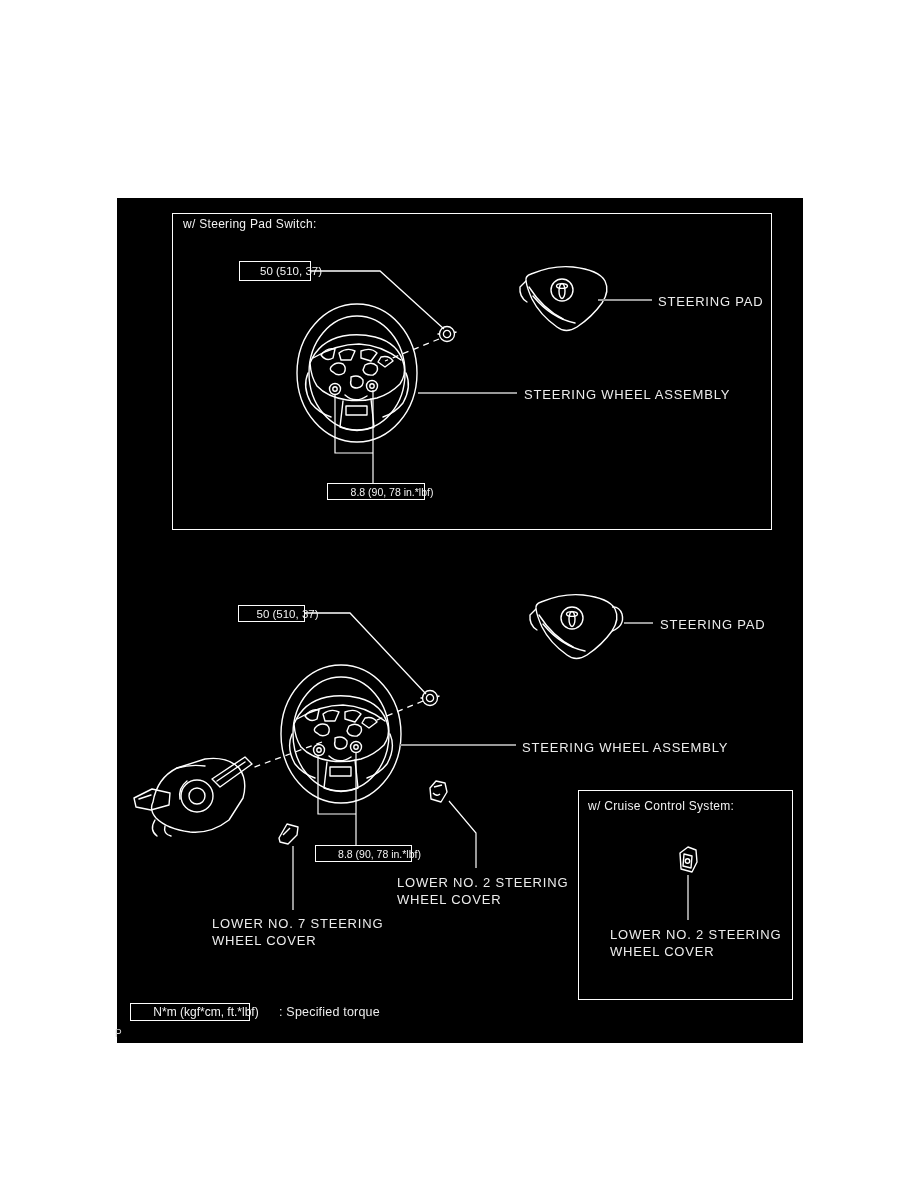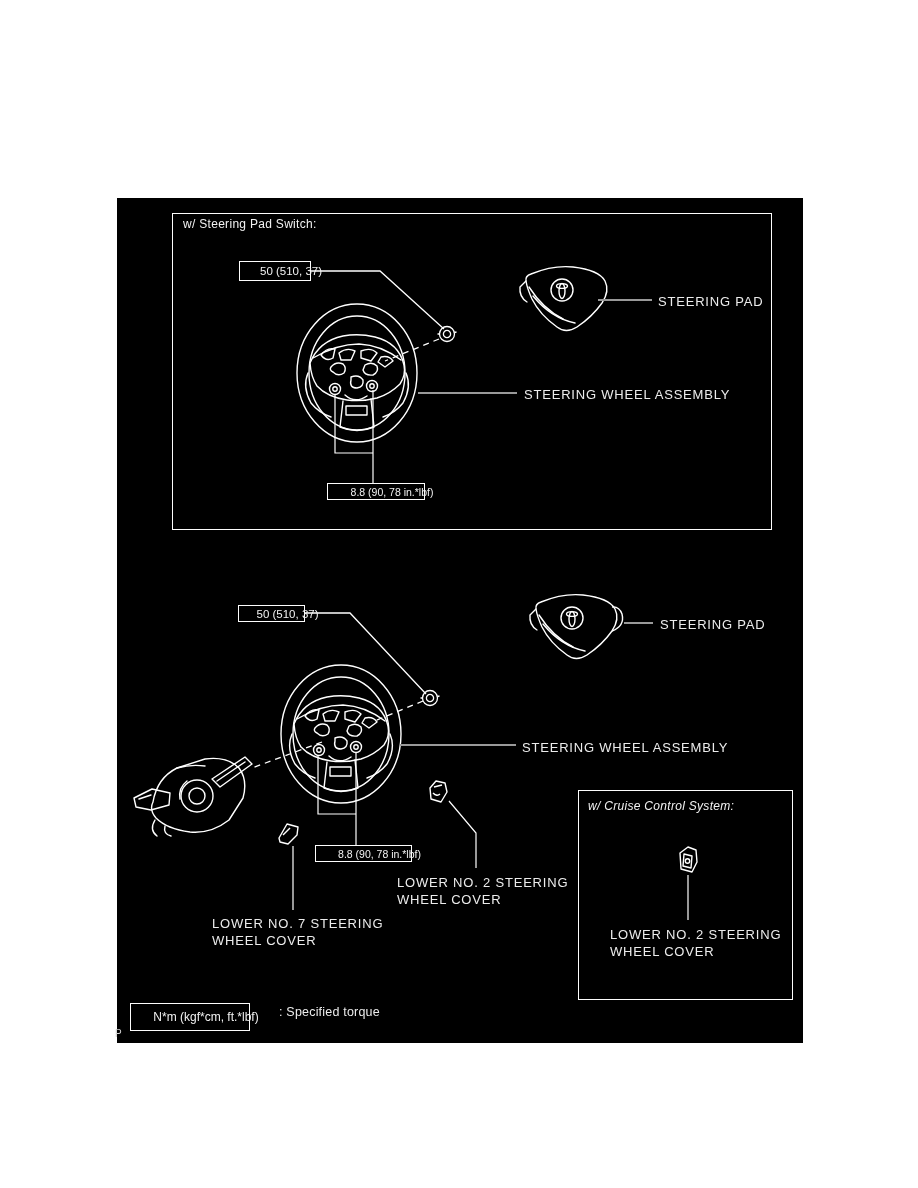--- a/index.html
+++ b/index.html
@@ -164,25 +164,25 @@
   <div class="callout" style="left:280px;top:676px;">
     <div>LOWER NO. 2 STEERING</div>
     <div>WHEEL COVER</div>
   </div>
 
   <div class="callout" style="left:95px;top:717px;">
     <div>LOWER NO. 7 STEERING</div>
     <div>WHEEL COVER</div>
   </div>
 
-  <div class="section-title" style="left:471px;top:601px;font-style:italic;">w/ Cruise Control System:</div>
+  <div class="section-title" style="left:471px;top:601px;">w/ Cruise Control System:</div>
 
   <div class="callout" style="left:493px;top:728px;">
     <div>LOWER NO. 2 STEERING</div>
     <div>WHEEL COVER</div>
   </div>
 
-  <div class="torque-box" style="left:13px;top:805px;width:120px;height:28px;font-size:12px;">N*m (kgf*cm, ft.*lbf)</div>
+  <div class="torque-box" style="left:13px;top:805px;width:120px;height:18px;font-size:12px;">N*m (kgf*cm, ft.*lbf)</div>
   <div class="legend-desc" style="left:138px;top:807px;">: Specified torque</div>
 
   <div class="page-marker" style="left:-2px;top:830px;">P</div>
 
 </div>
 
 </body></html>

